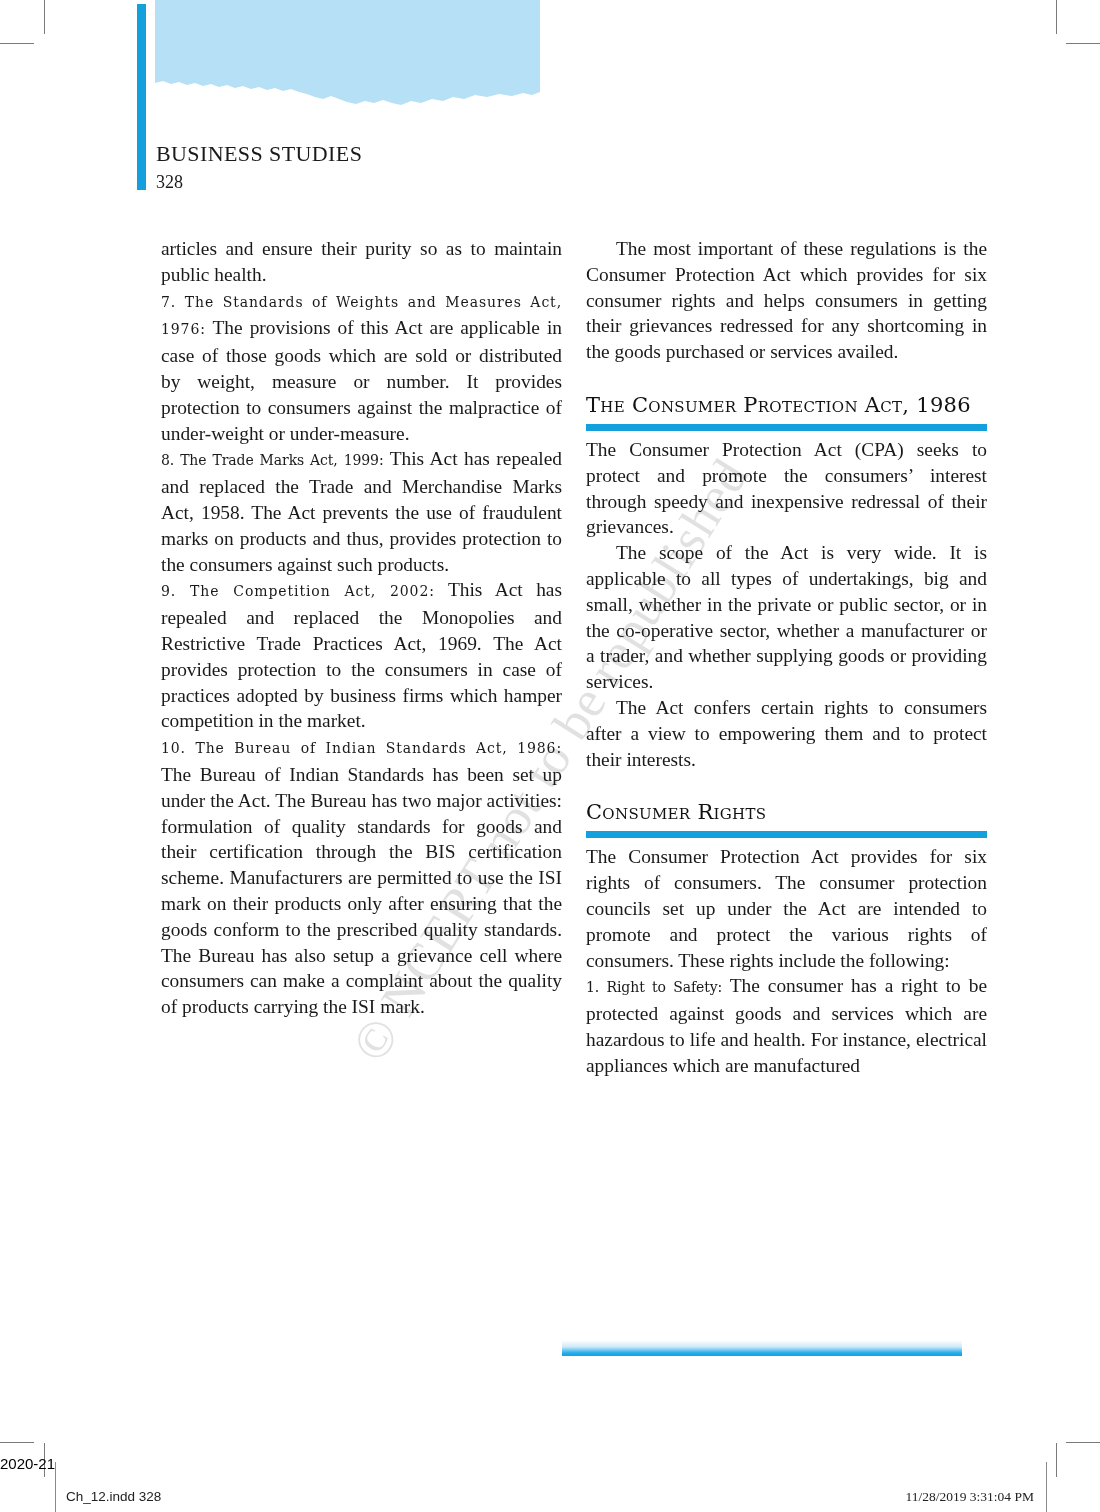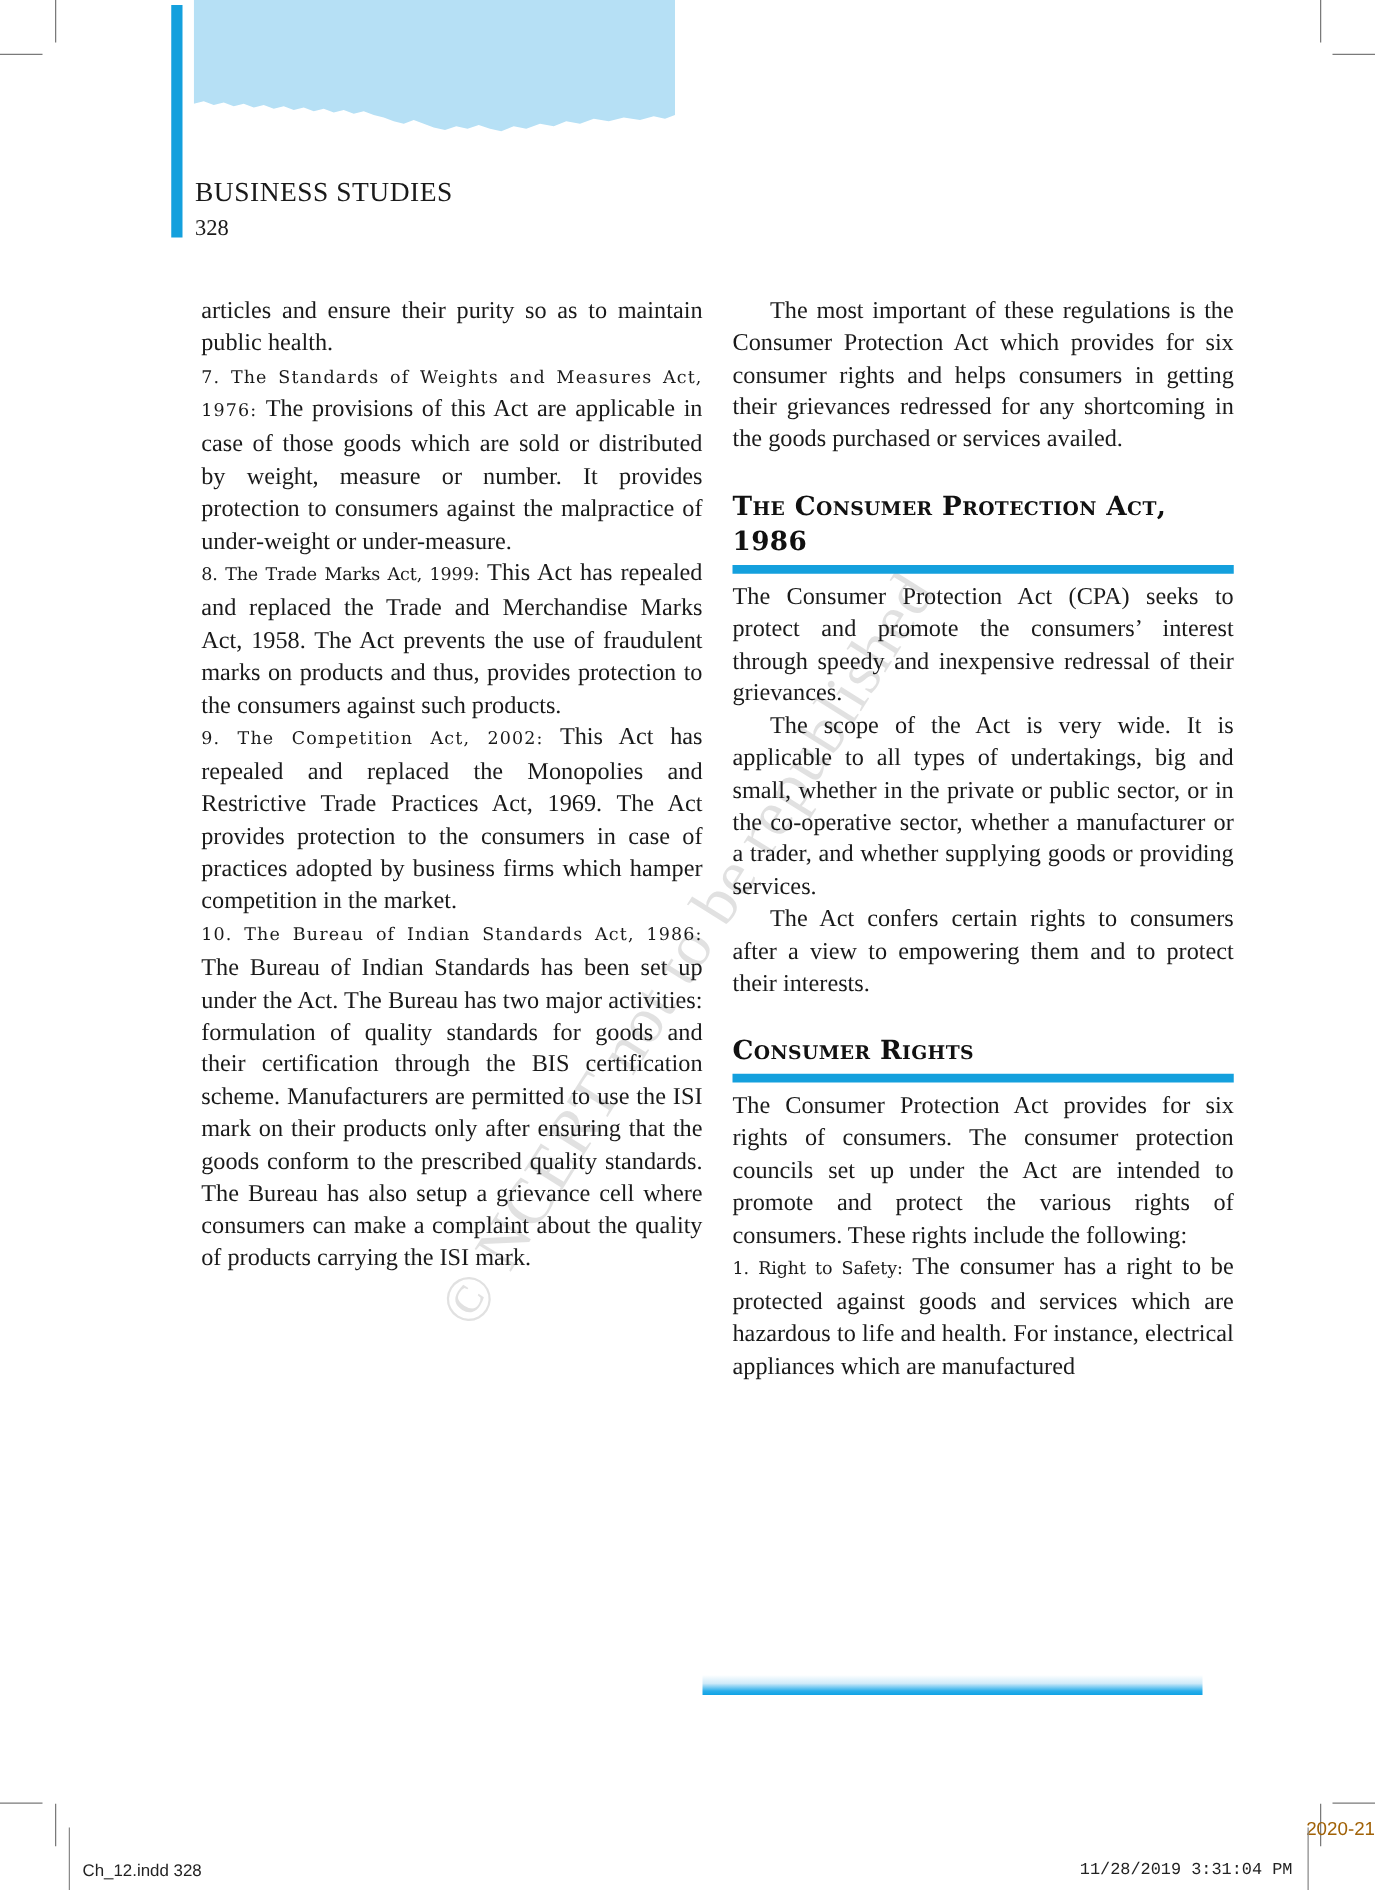--- a/index.html
+++ b/index.html
@@ -101,21 +101,21 @@
     font-family: "DejaVu Serif", serif;
     font-size: 14px;
     letter-spacing: -0.1px;
   }
   span.runin.spaced { letter-spacing: 0.9px; }
 
   
   .section-head {
     margin: 26px 0 0 0;
     font-family: "DejaVu Serif", serif;
-    font-weight: bold;
+    font-weight: normal;
     font-size: 21px;
     font-variant: small-caps;
     letter-spacing: 0.3px;
     line-height: 28px;
     color: #111;
   }
   .section-rule {
     height: 7px;
     background: #14A0DD;
     margin: 5px 0 6px 0;
@@ -145,41 +145,41 @@
     pointer-events: none;
     letter-spacing: 1px;
   }
 
   
   #footer-year {
     position: absolute;
     left: 0;
     top: 1455px;
     width: 1100px;
-    text-align: right;
+    text-align: left;
     font-size: 15px;
     font-family: "Liberation Sans", sans-serif;
-    color: #a16207;
+    color: #000000;
   }
   #footer-file {
     position: absolute;
     left: 66px;
     top: 1489px;
     font-size: 13.5px;
     font-family: "Liberation Sans", sans-serif;
     color: #222;
     white-space: nowrap;
     text-align: right;
   }
   #footer-timestamp {
     position: absolute;
     right: 66px;
     top: 1489px;
     font-size: 13.5px;
-    font-family: Liberation Mono, monospace;
+    font-family: Liberation Serif, serif;
     color: #222;
     white-space: nowrap;
   }
   .footer-tick {
     position: absolute;
     width: 1px;
     height: 56px;
     background: #8a8a8a;
     top: 1462px;
   }

